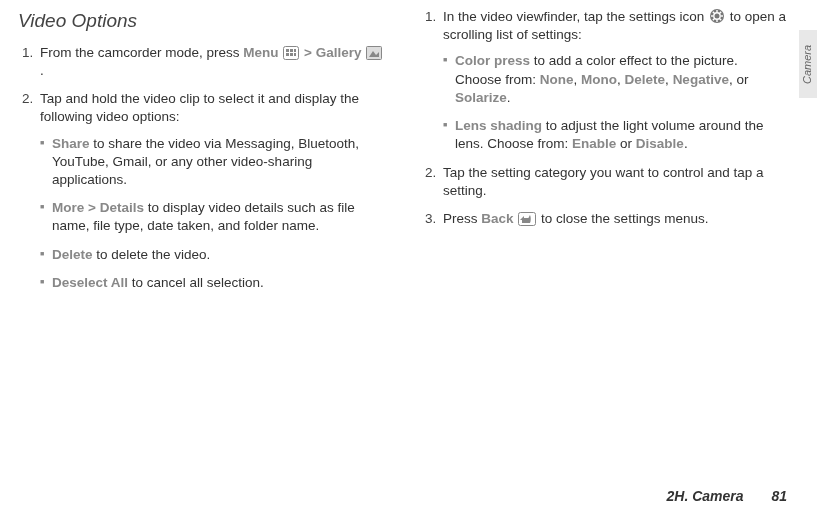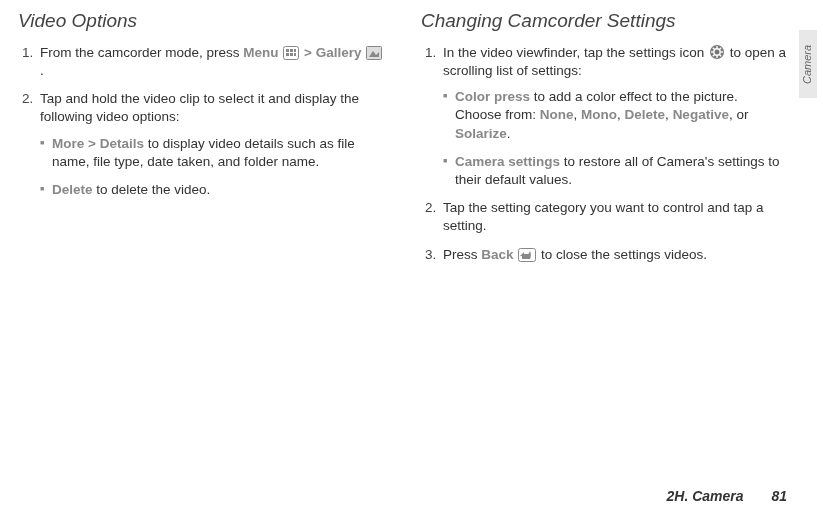--- a/index.html
+++ b/index.html
@@ -125,29 +125,30 @@
         <span class="bold"> &gt; </span><span class="bold">Gallery</span>
         <span class="inline-icon"><svg width="16" height="14">
               <rect x="0.5" y="0.5" width="15" height="13" rx="1" fill="#ddd" stroke="#888" stroke-width="1"></rect>
               <polygon points="3,11 7,5 10,9 13,6 13,11" fill="#888"></polygon>
             </svg></span><span>.</span>
       </li>
       <li>
         <span class="num">2.</span>
         <span>Tap and hold the video clip to select it and display the following video options:</span>
         <ul class="sub">
+          <li><span class="bold">Share</span><span> to share the video via Messaging, Bluetooth, YouTube, Gmail, or any other video-sharing applications.</span></li>
           <li><span class="bold">More</span><span class="bold"> &gt; </span><span class="bold">Details</span><span> to display video details such as file name, file type, date taken, and folder name.</span></li>
           <li><span class="bold">Delete</span><span> to delete the video.</span></li>
+          <li><span class="bold">Deselect All</span><span> to cancel all selection.</span></li>
         </ul>
       </li>
     </ol>
   </div>
 
   <div class="col">
-    <h2 class="section-title">Changing Camcorder Settings</h2>
     <ol>
       <li>
         <span class="num">1.</span>
         <span>In the video viewfinder, tap the settings icon </span>
         <span class="inline-icon"><svg width="16" height="16">
               <circle cx="8" cy="8" r="7" fill="#777"></circle>
               <circle cx="8" cy="8" r="3.2" fill="none" stroke="#fff" stroke-width="1.4"></circle>
               <g stroke="#fff" stroke-width="1.4">
                 <line x1="8" y1="2" x2="8" y2="4.2"></line>
                 <line x1="8" y1="11.8" x2="8" y2="14"></line>
@@ -155,35 +156,35 @@
                 <line x1="11.8" y1="8" x2="14" y2="8"></line>
                 <line x1="3.8" y1="3.8" x2="5.3" y2="5.3"></line>
                 <line x1="10.7" y1="10.7" x2="12.2" y2="12.2"></line>
                 <line x1="12.2" y1="3.8" x2="10.7" y2="5.3"></line>
                 <line x1="5.3" y1="10.7" x2="3.8" y2="12.2"></line>
               </g>
             </svg></span>
         <span> to open a scrolling list of settings:</span>
         <ul class="sub">
           <li><span class="bold">Color press</span><span> to add a color effect to the picture. Choose from: </span><span class="bold">None</span>, <span class="bold">Mono</span>, <span class="bold">Delete</span>, <span class="bold">Negative</span><span>, or </span><span class="bold">Solarize</span>.</li>
-          <li><span class="bold">Camera settings</span><span> to restore all of Camera's settings to their default values.</span></li>
+          <li><span class="bold">Lens shading</span><span> to adjust the light volume around the lens. Choose from: </span><span class="bold">Enable</span><span> or </span><span class="bold">Disable</span>.</li>
         </ul>
       </li>
       <li>
         <span class="num">2.</span>
         <span>Tap the setting category you want to control and tap a setting.</span>
       </li>
       <li>
         <span class="num">3.</span>
         <span>Press </span><span class="bold">Back</span>
         <span class="inline-icon"><svg width="18" height="14">
               <rect x="0.5" y="0.5" width="17" height="13" rx="2" fill="none" stroke="#888" stroke-width="1"></rect>
               <path d="M12 3 C13 5 13 9 12 11 L4 11 L4 8 L2 8 L6 4 L6 6 L10 6 C11 6 11 4 12 3 Z" fill="#888"></path>
             </svg></span>
-        <span> to close the settings videos.</span>
+        <span> to close the settings menus.</span>
       </li>
     </ol>
   </div>
 </div>
 
 <div class="footer">
   <span>2H. Camera</span>
   <span class="pagenum">81</span>
 </div>
 

